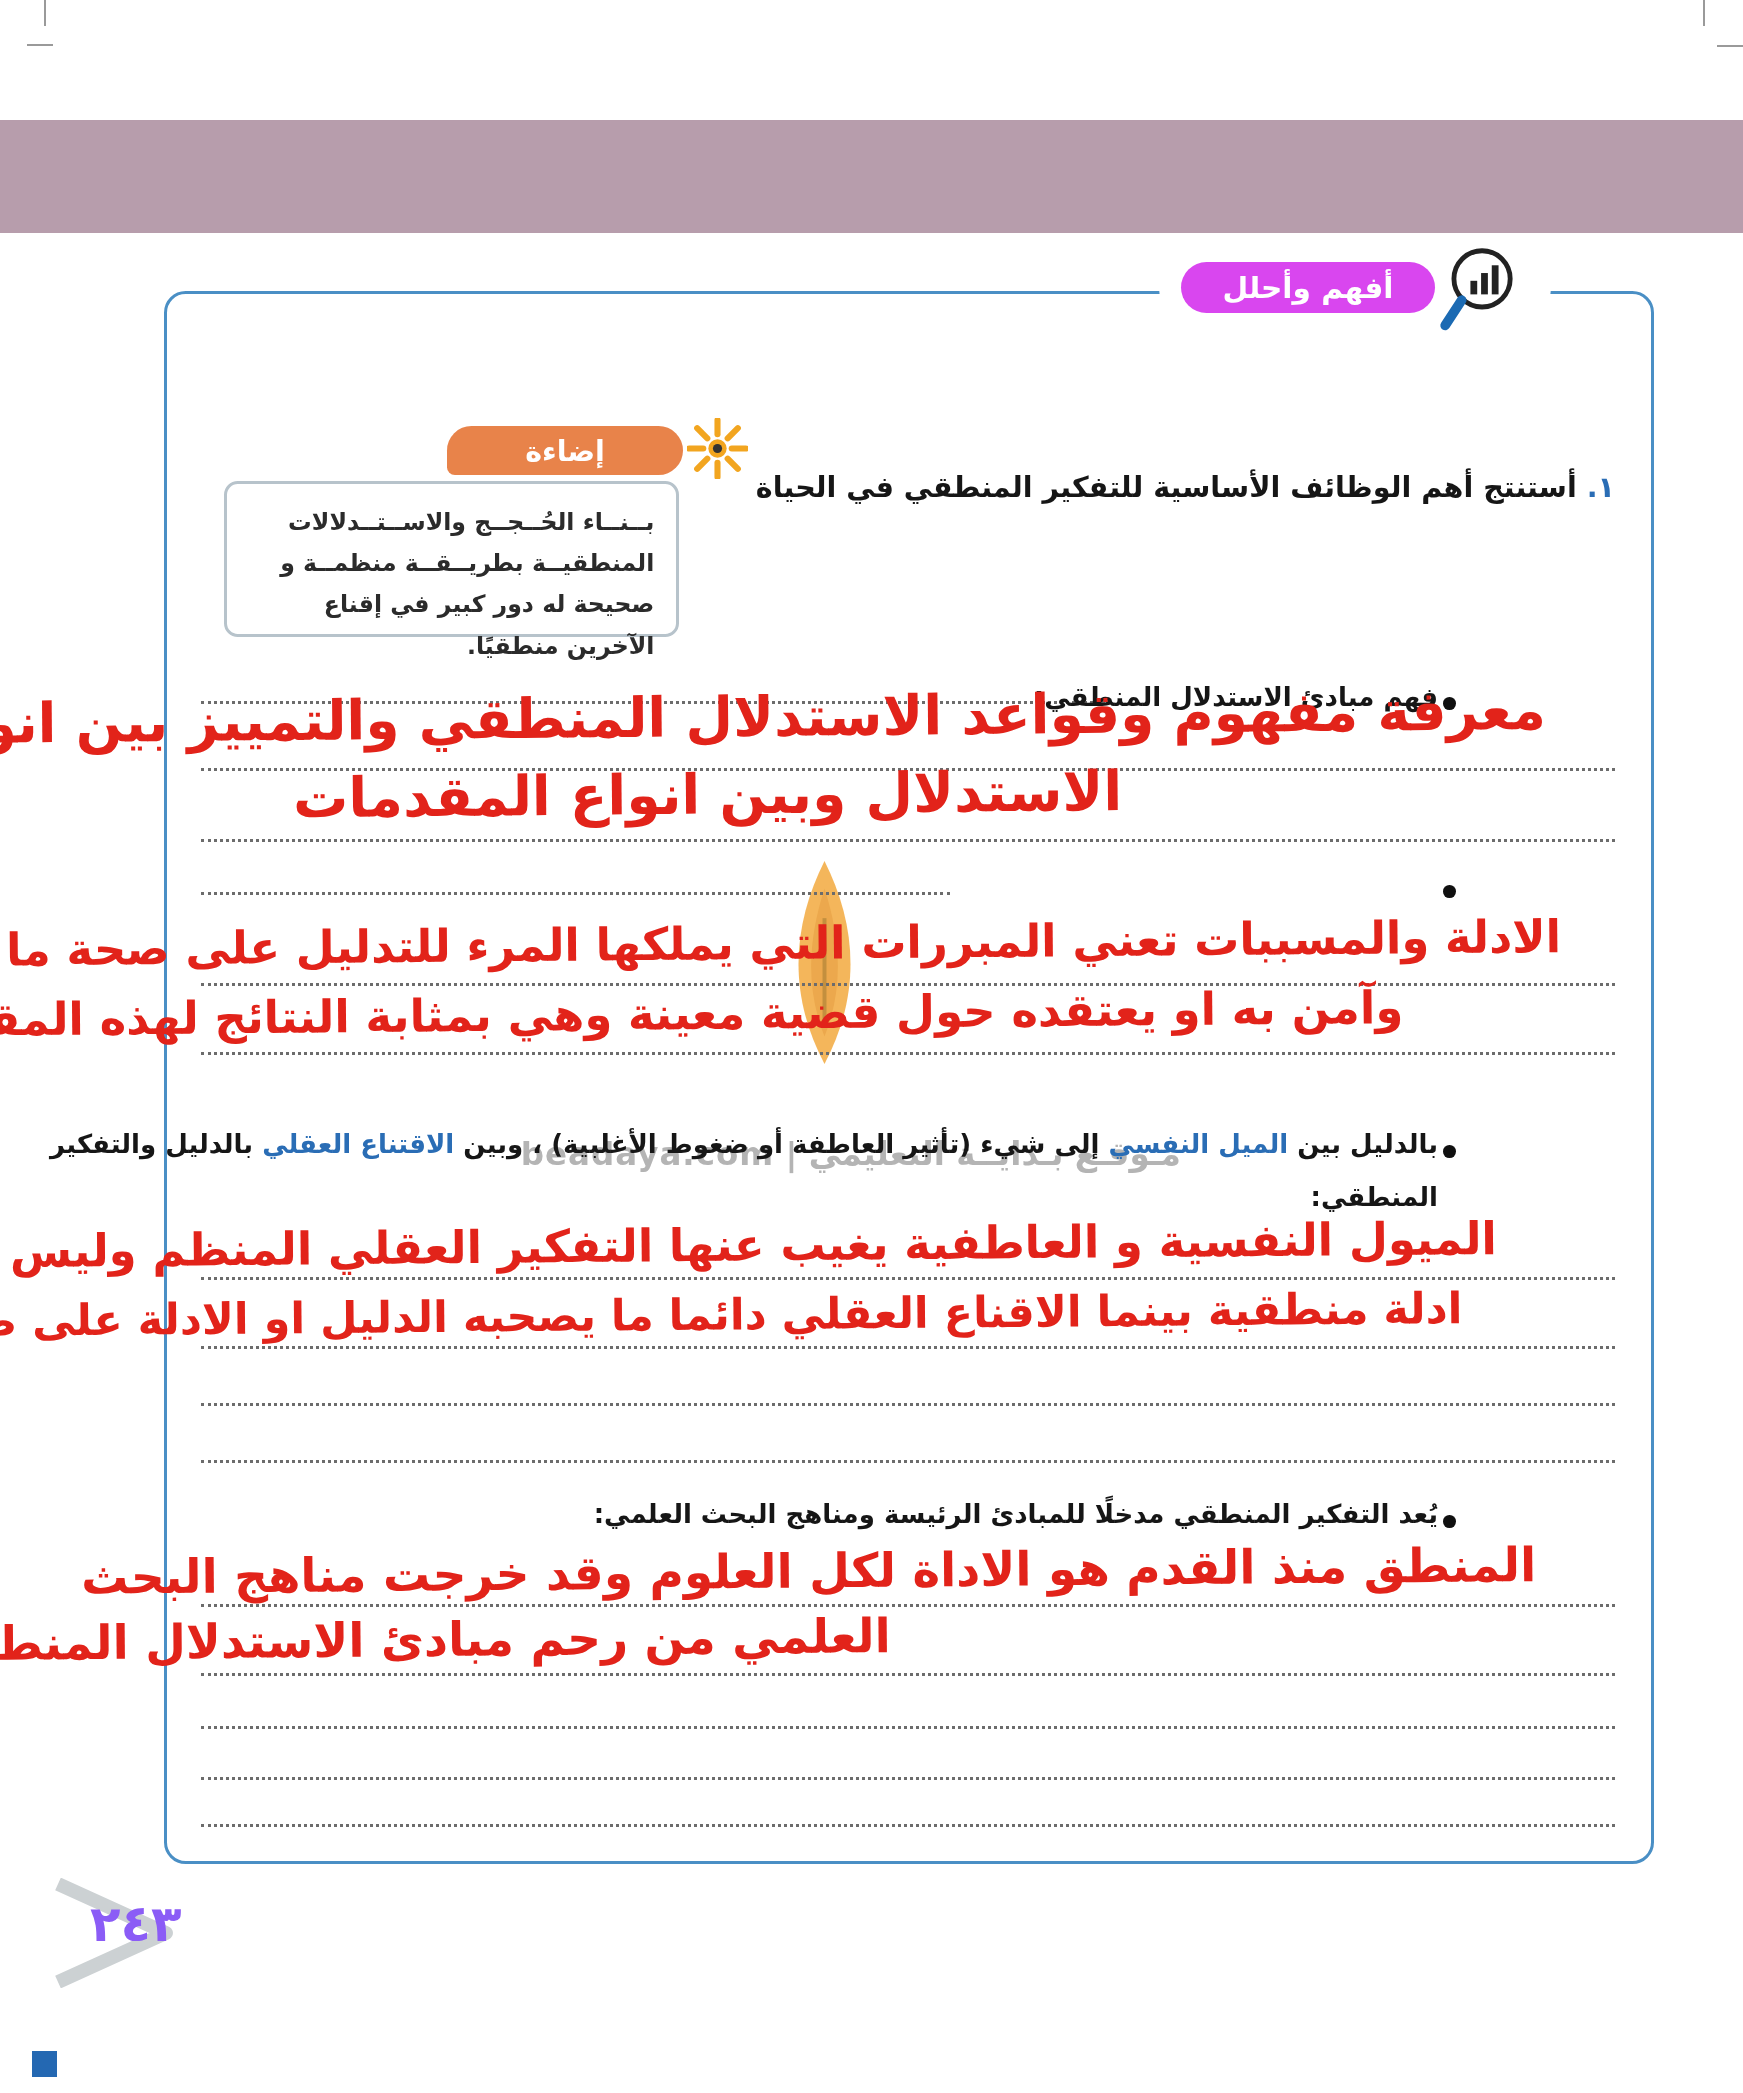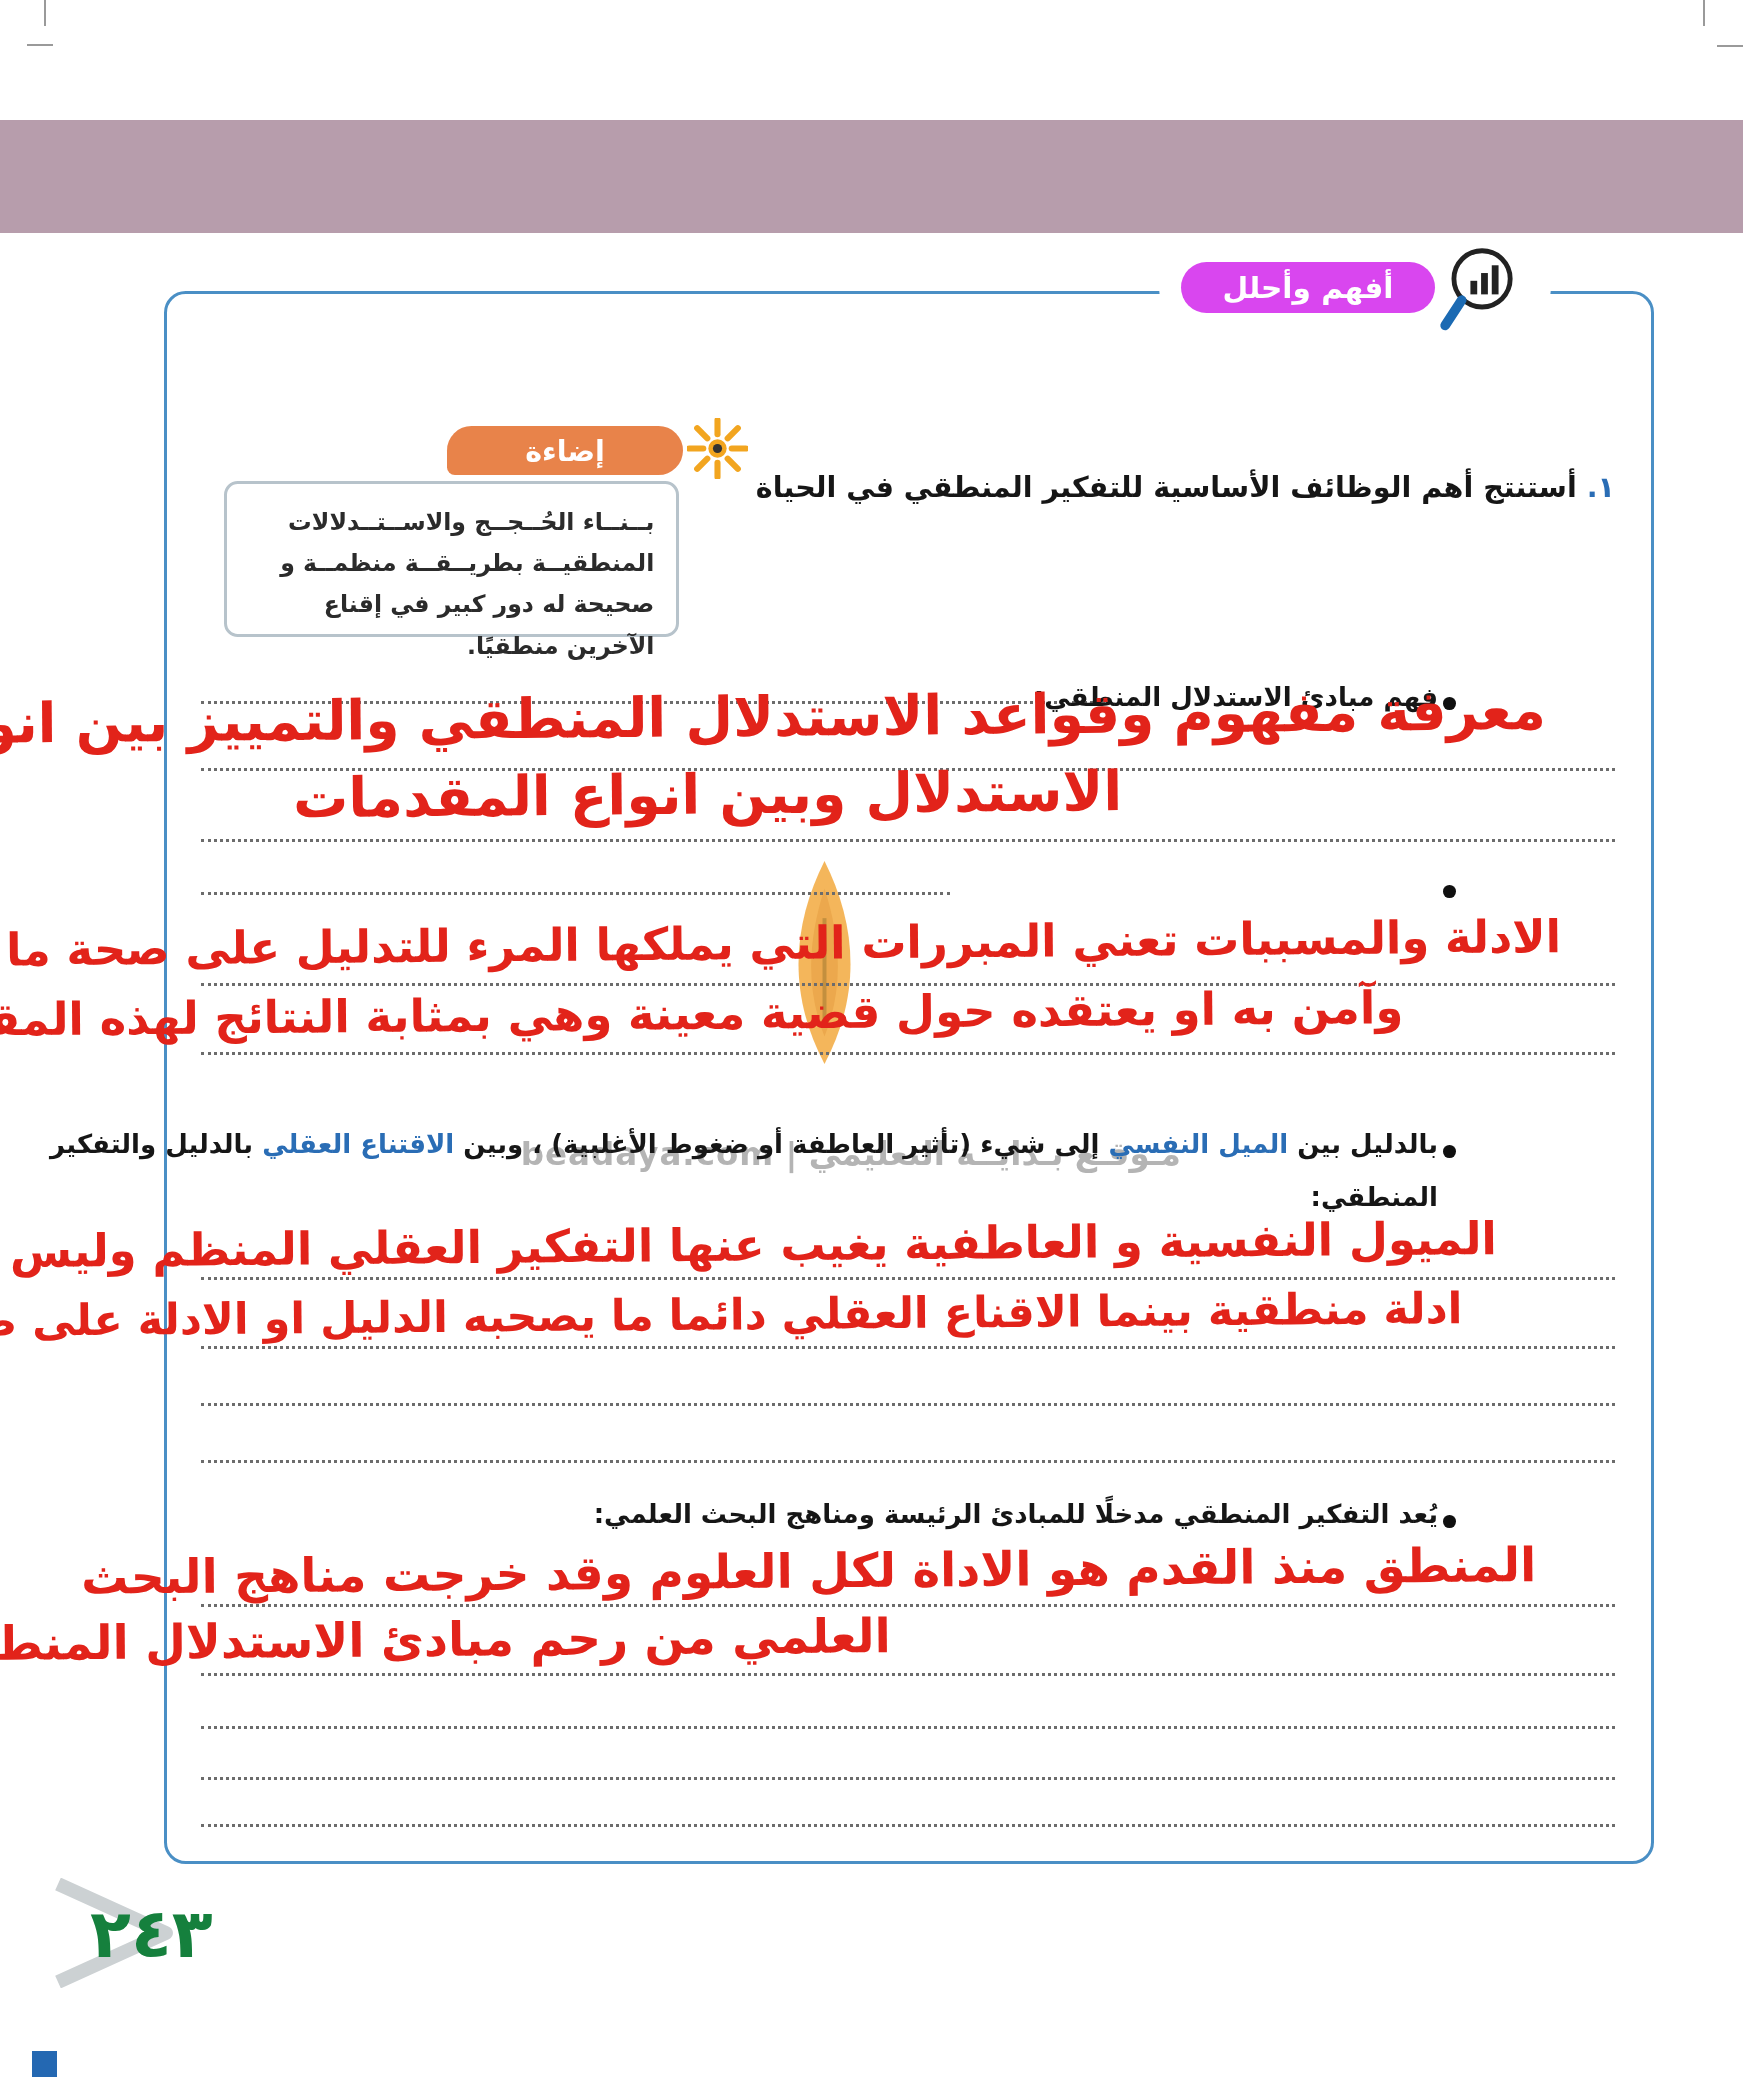--- a/index.html
+++ b/index.html
@@ -41,21 +41,21 @@
 
   .ans { position:absolute; direction:rtl; white-space:nowrap; color:#e2231a; font-weight:bold; z-index:4;
          transform:rotate(-0.5deg); transform-origin:right center; }
 
   .wm-logo { position:absolute; left:414px; top:768px; width:768px; text-align:center; direction:rtl;
              font-size:286px; font-weight:bold; color:#c9c9c9; opacity:0.45; line-height:1.15; z-index:1; }
   .wm-nib { position:absolute; left:780px; top:859px; width:91px; height:209px; z-index:1; opacity:0.85; }
   .wm-caption { position:absolute; left:414px; top:1135px; width:768px; text-align:right; direction:rtl;
                 font-size:32.5px; font-weight:bold; color:#b4b4b4; letter-spacing:1px; z-index:1; }
 
-  .page-num { position:absolute; left:91px; top:1895px; font-size:67px; font-weight:bold; color:#15803d; z-index:2; }
+  .page-num { position:absolute; left:91px; top:1895px; font-size:50px; font-weight:bold; color:#8b5cf6; z-index:2; }
   .num-chevron { position:absolute; left:51px; top:1878px; width:128px; height:110px; z-index:1; }
   .blue-square { position:absolute; left:32.5px; top:2051px; width:25.6px; height:25.6px; background:#2468b2; }
 </style>
 </head>
 <body>
 
 <div class="page">
 
   <div class="crop" style="left:45px; top:0; width:2px; height:25.6px;"></div>
   <div class="crop" style="left:27.6px; top:44px; width:26.6px; height:2px;"></div>

